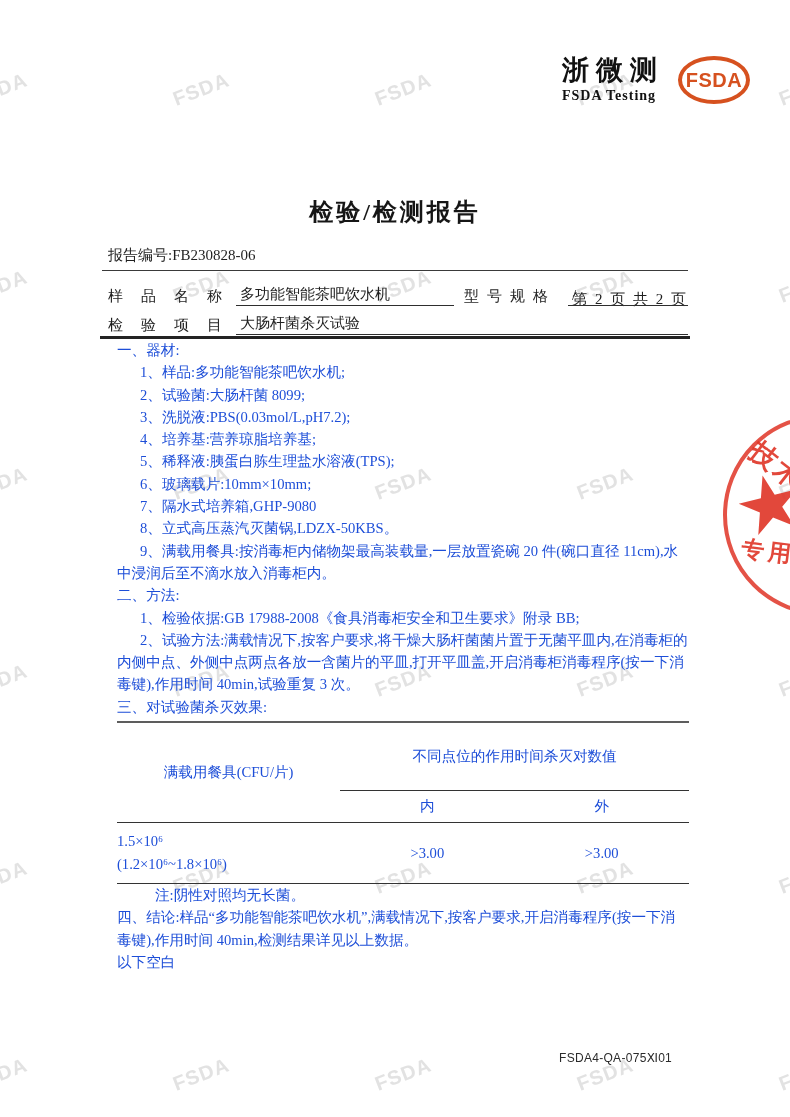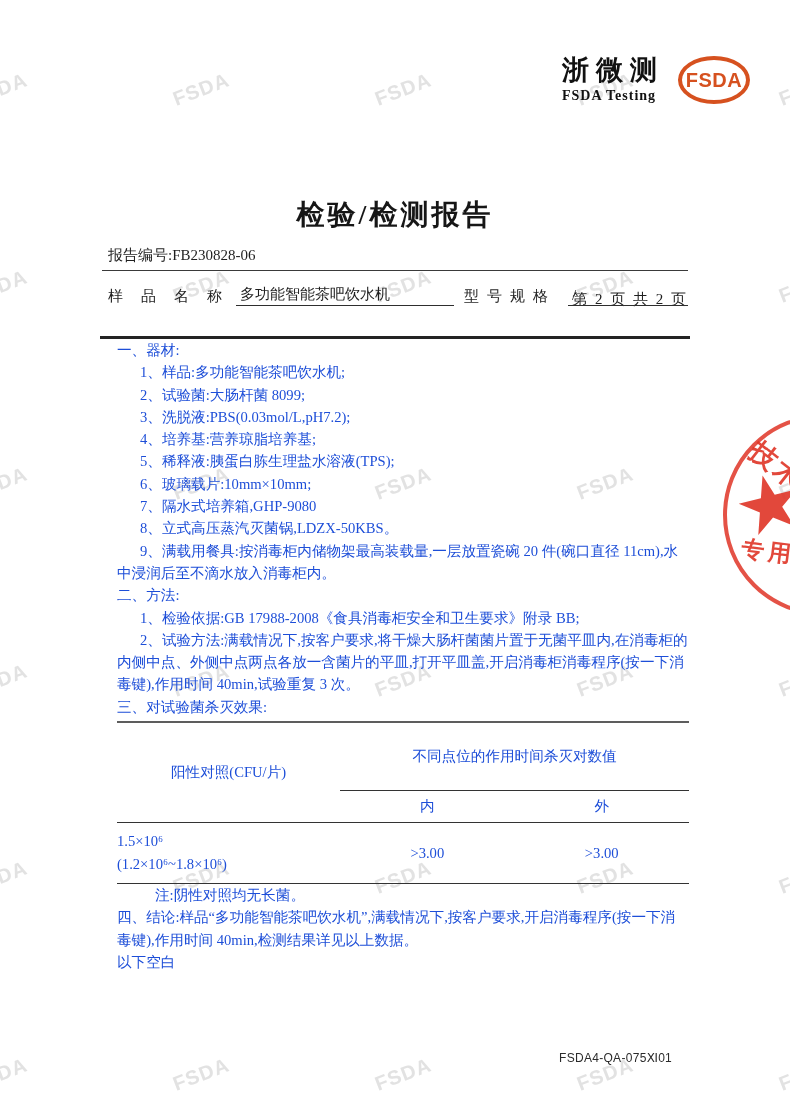--- a/index.html
+++ b/index.html
@@ -23,21 +23,21 @@
   .brand-cn { font-family:"Liberation Sans","DejaVu Sans",sans-serif; font-weight:bold; font-size:27px; letter-spacing:7px; line-height:1.05; color:#111; white-space:nowrap; }
   .brand-en { font-size:14px; font-weight:bold; letter-spacing:1px; margin-top:4px; color:#111; }
   .oval {
     width:72px; height:48px; border:4px solid #d6511f; border-radius:50%;
     display:flex; align-items:center; justify-content:center;
     color:#d6511f; font-family:"Liberation Sans","DejaVu Sans",sans-serif;
     font-weight:bold; font-size:20px; letter-spacing:0.5px; background:#fff;
   }
 
   .title { position:absolute; top:196px; left:0; width:100%; text-align:center;
-           font-size:28px; font-weight:bold; letter-spacing:3px; color:#161616; }
+           font-size:24px; font-weight:bold; letter-spacing:3px; color:#161616; }
 
   .meta { position:absolute; top:246px; left:108px; width:580px; display:flex;
           justify-content:space-between; font-size:15px; }
   .meta-right { font-weight:normal; letter-spacing:2px;margin-top:44px; }
   .rule-1 { position:absolute; top:270px; left:102px; width:586px; border-top:1.5px solid #3a3a3a; }
 
   
   .sample { position:absolute; top:277px; left:108px; width:580px; font-size:15px; }
   .srow { display:flex; align-items:flex-end; height:29px; }
   .slabel  { width:128px; letter-spacing:18px; white-space:nowrap; overflow:visible; flex:0 0 128px; }
@@ -136,20 +136,24 @@
   </div>
   <div class="rule-1"></div>
 
   <div class="sample">
     <div class="srow">
       <span class="slabel">样品名称</span>
       <span class="sval sval-name">多功能智能茶吧饮水机</span>
       <span class="slabel2">型号规格</span>
       <span class="sval sval-model">/</span>
     </div>
+    <div class="srow">
+      <span class="slabel">检验项目</span>
+      <span class="sval sval-item">大肠杆菌杀灭试验</span>
+    </div>
   </div>
   <div class="rule-2"></div>
 
   <div class="docbody">
     <p>一、器材:</p>
     <p class="indent">1、样品:多功能智能茶吧饮水机;</p>
     <p class="indent">2、试验菌:大肠杆菌 8099;</p>
     <p class="indent">3、洗脱液:PBS(0.03mol/L,pH7.2);</p>
     <p class="indent">4、培养基:营养琼脂培养基;</p>
     <p class="indent">5、稀释液:胰蛋白胨生理盐水溶液(TPS);</p>
@@ -159,21 +163,21 @@
     <p class="indent">9、满载用餐具:按消毒柜内储物架最高装载量,一层放置瓷碗 20 件(碗口直径 11cm),水中浸润后至不滴水放入消毒柜内。</p>
 
     <p>二、方法:</p>
     <p class="indent">1、检验依据:GB 17988-2008《食具消毒柜安全和卫生要求》附录 BB;</p>
     <p class="indent">2、试验方法:满载情况下,按客户要求,将干燥大肠杆菌菌片置于无菌平皿内,在消毒柜的内侧中点、外侧中点两点各放一含菌片的平皿,打开平皿盖,开启消毒柜消毒程序(按一下消毒键),作用时间 40min,试验重复 3 次。</p>
 
     <p>三、对试验菌杀灭效果:</p>
 
     <div class="rtable">
       <div class="rt-head">
-        <div class="rt-c1head">阳性对照(CFU/片)</div>
+        <div class="rt-c1head">满载用餐具(CFU/片)</div>
         <div class="rt-right">
           <div class="rt-group">不同点位的作用时间杀灭对数值</div>
           <div class="rt-subrow">
             <div class="rt-sub">内</div>
             <div class="rt-sub">外</div>
           </div>
         </div>
       </div>
       <div class="rt-body">
         <div class="rt-pc">

